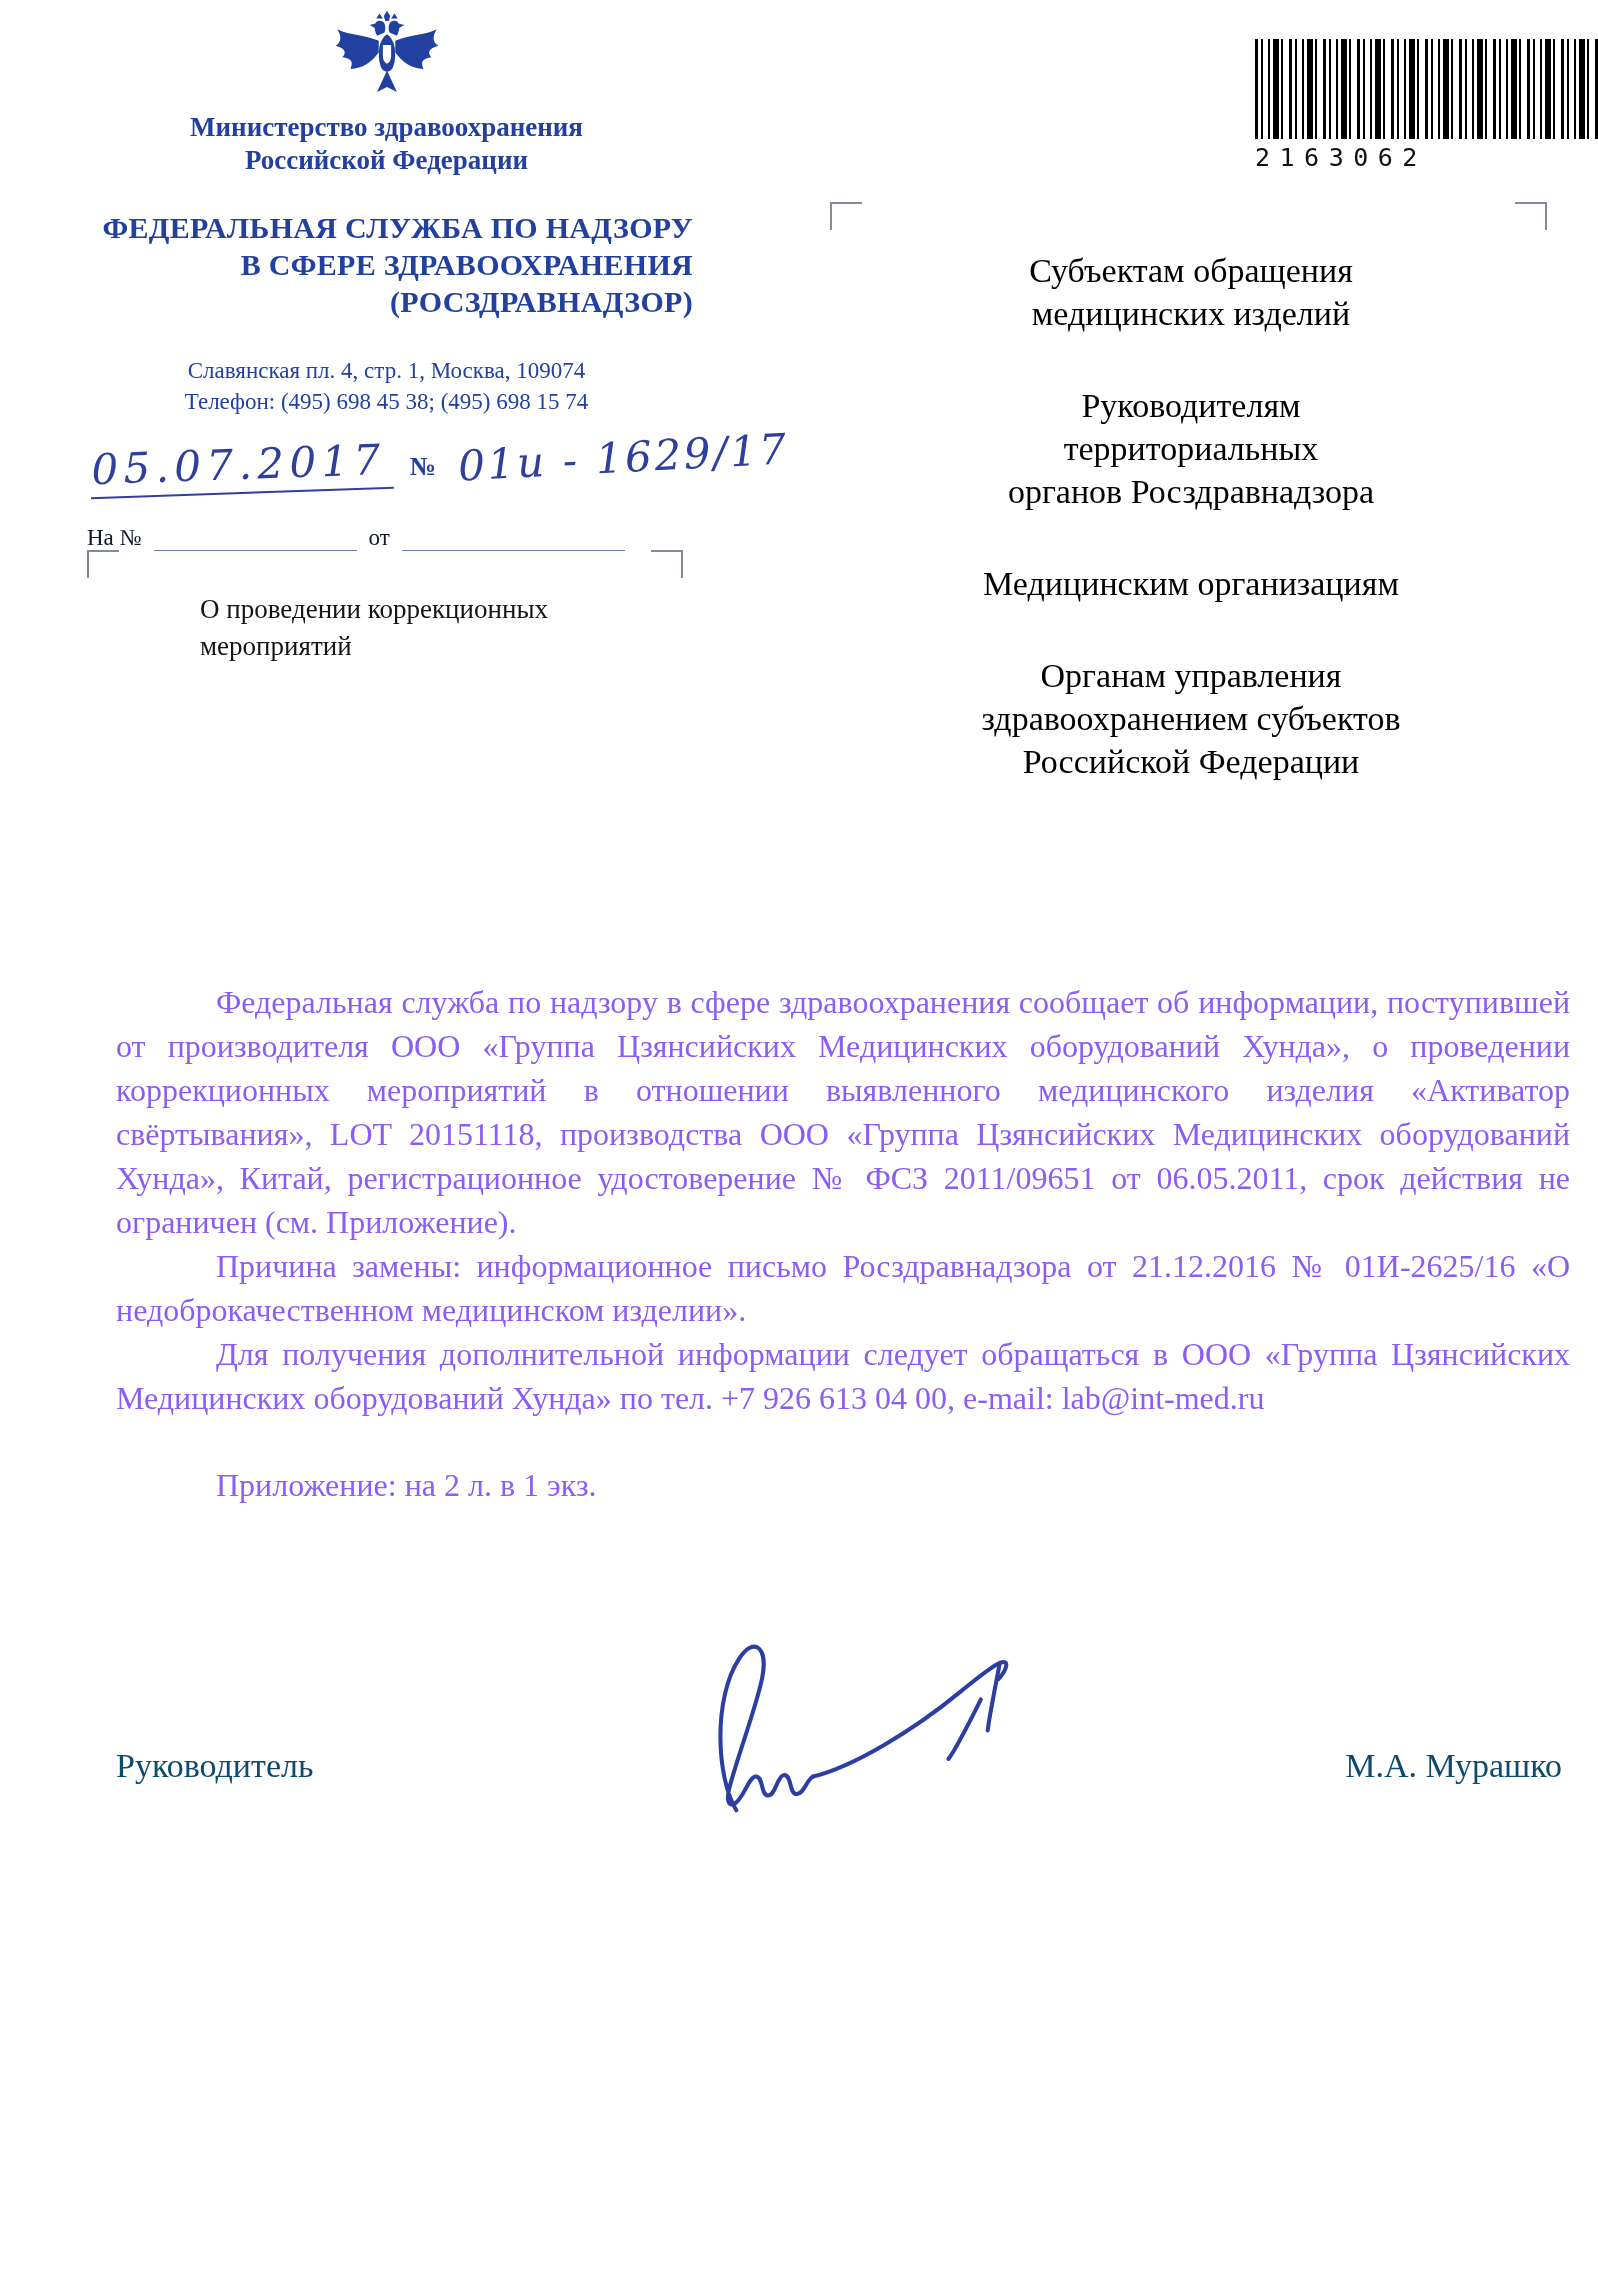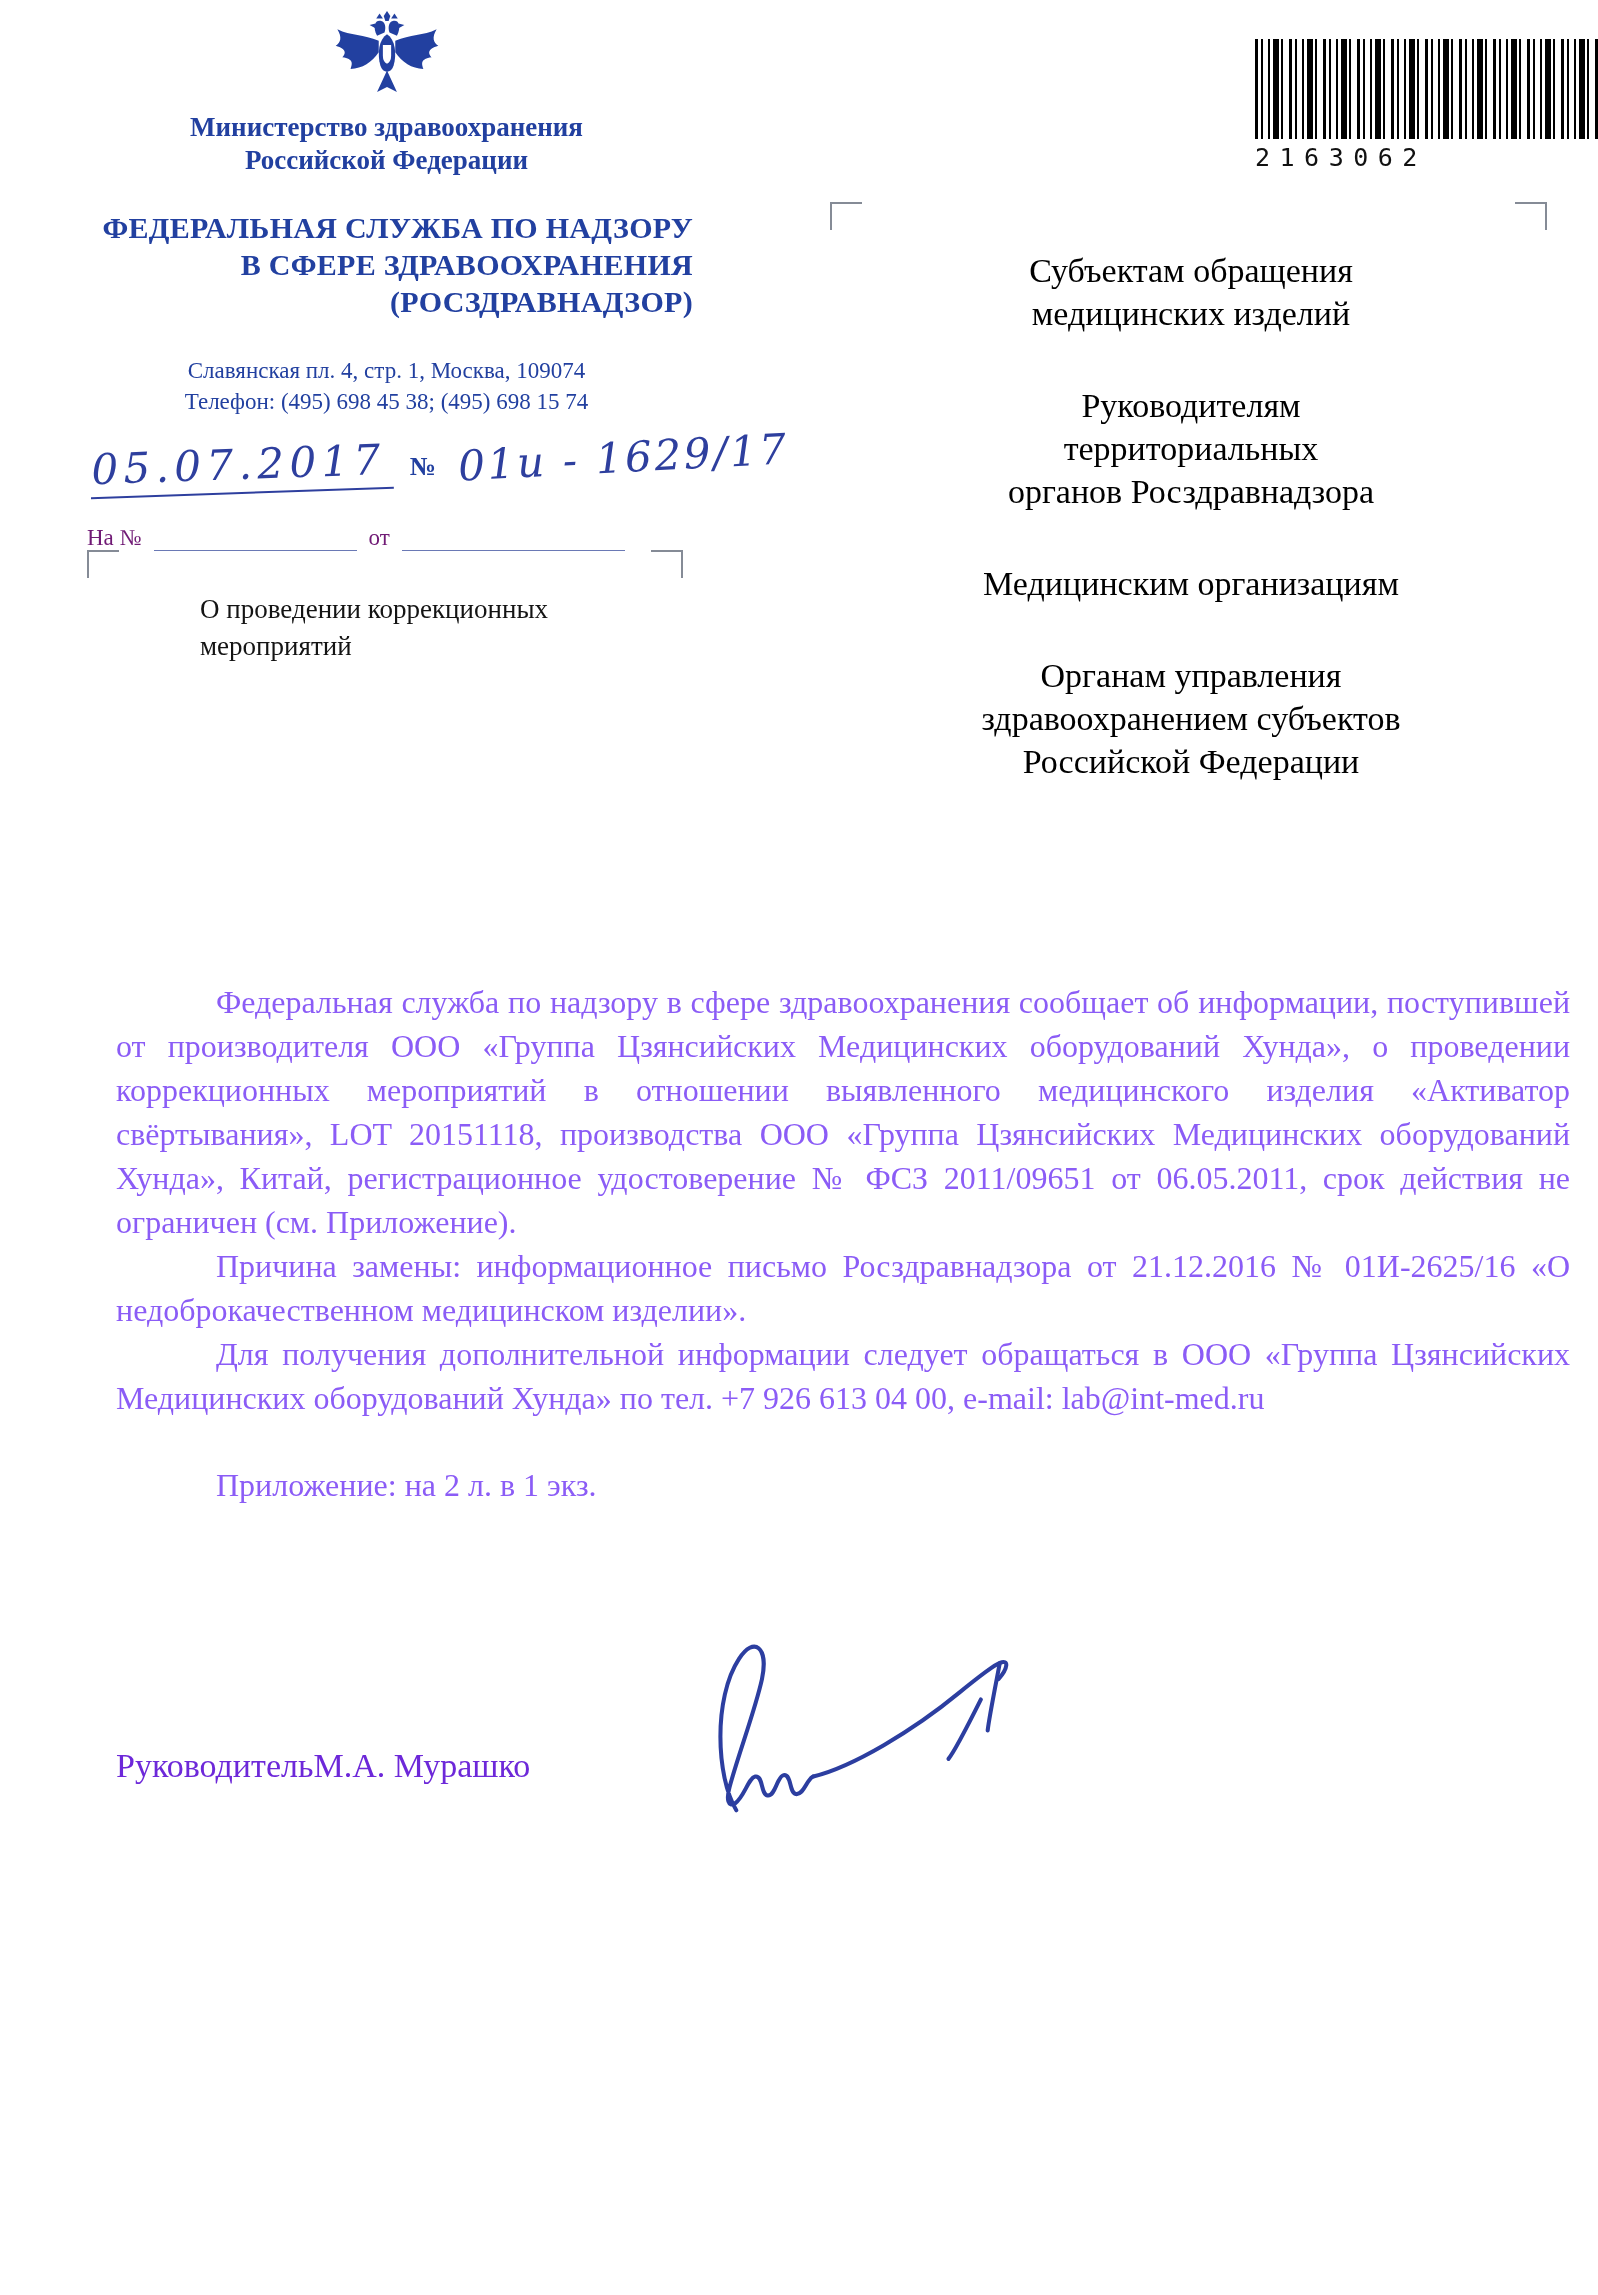--- a/index.html
+++ b/index.html
@@ -19,21 +19,21 @@
   .contact-line { font-size:23px; line-height:31px; }
 
   
   .ref-line { position:absolute; left:87px; top:432px; width:731px; height:88px; }
   .hw { font-family:"DejaVu Serif", serif; font-style:italic; color:#2e3f9e; }
   .hw-date { position:absolute; left:2.7px; top:8px; font-size:42px; letter-spacing:5.4px;
              transform:rotate(-2deg); border-bottom:2.7px solid #2e3f9e; padding:0 6.8px 2.7px 1.4px; }
   .ref-no-sign { position:absolute; left:323px; top:20px; font-size:26px; color:#2240a0; font-weight:bold; }
   .hw-number { position:absolute; left:371px; top:1.4px; font-size:42px; letter-spacing:2.7px; transform:rotate(-3deg); }
 
-  .na-line { position:absolute; left:87px; top:524px; font-size:23px; color:#701a75;
+  .na-line { position:absolute; left:87px; top:524px; font-size:23px; color:#0f172a;
              display:flex; align-items:flex-end; gap:12px; }
   .blank { display:inline-block; border-bottom:1.4px solid #6a79b5; height:27px; }
   .blank-1 { width:203px; } .blank-2 { width:223px; }
 
   
   .corner { position:absolute; width:32px; height:28px; }
   .corner.tl { border-top:2px solid #858b96; border-left:2px solid #858b96; }
   .corner.tr { border-top:2px solid #858b96; border-right:2px solid #858b96; }
 
   .subject { position:absolute; left:200px; top:591px; width:393px; font-size:27px; line-height:37px; color:#141414; }
@@ -54,22 +54,22 @@
   .recipient { white-space:pre-line; margin-bottom:49px; }
 
   
   .body-block { position:absolute; left:116px; top:980px; width:1454px;
                 font-size:32px; line-height:44px; text-align:justify; color:#8b5cf6; }
   .body-block p { text-indent:100px; }
   .attachment { margin-top:43px; text-indent:100px; text-align:left; }
 
   
   .sign-row { position:absolute; left:116px; top:1747px; width:1446px;
-              display:flex; align-items:flex-start;
-              font-size:34px; color:#6d28d9; }
+              display:flex; justify-content:space-between; align-items:flex-start;
+              font-size:34px; color:#0c4a6e; }
   .signature-svg { position:absolute; left:629px; top:1617px; }
 </style>
 </head>
 <body>
 
 <div class="page">
 
   <div class="header-left">
     <div class="emblem-wrap">
       <svg viewBox="0 0 140 110" width="116" height="91" aria-hidden="true">

